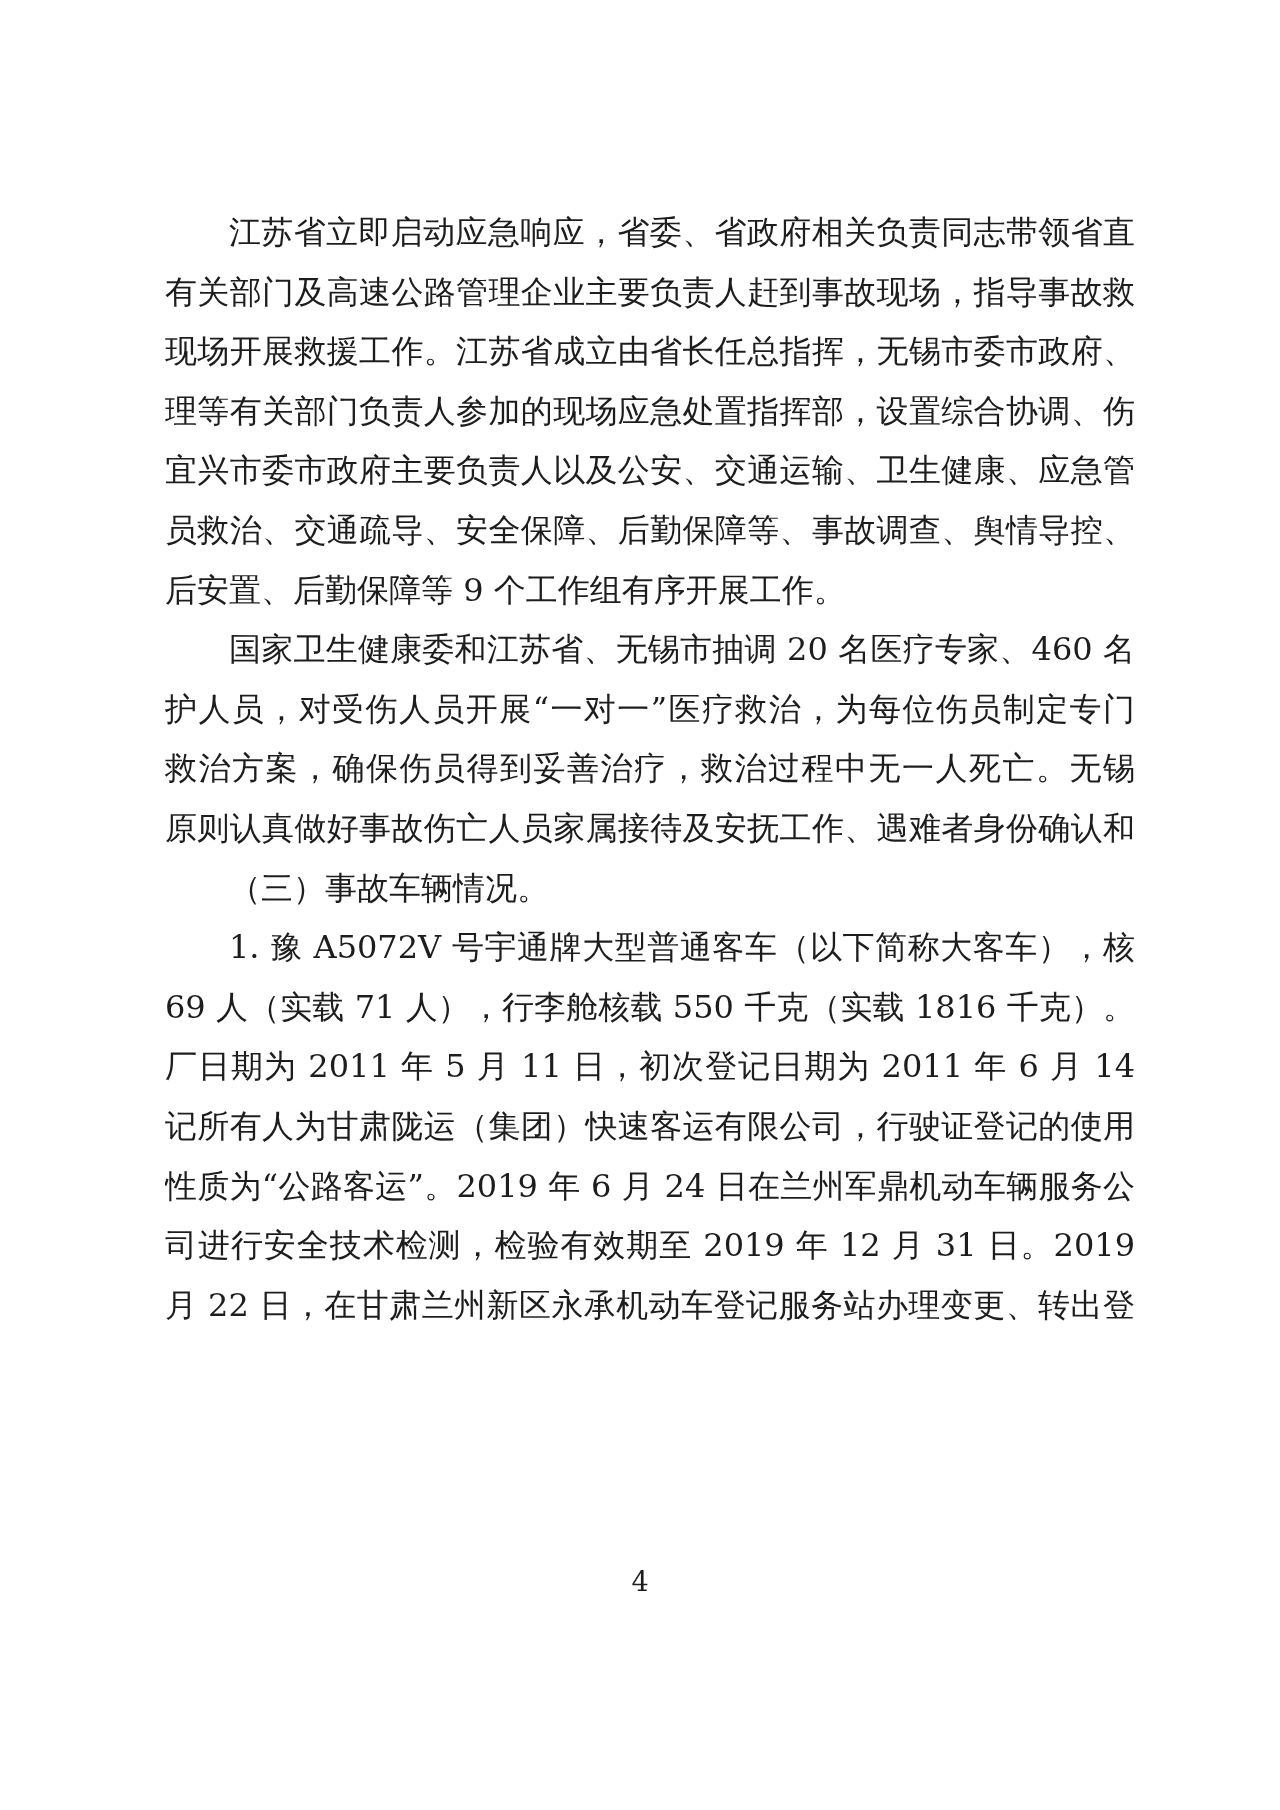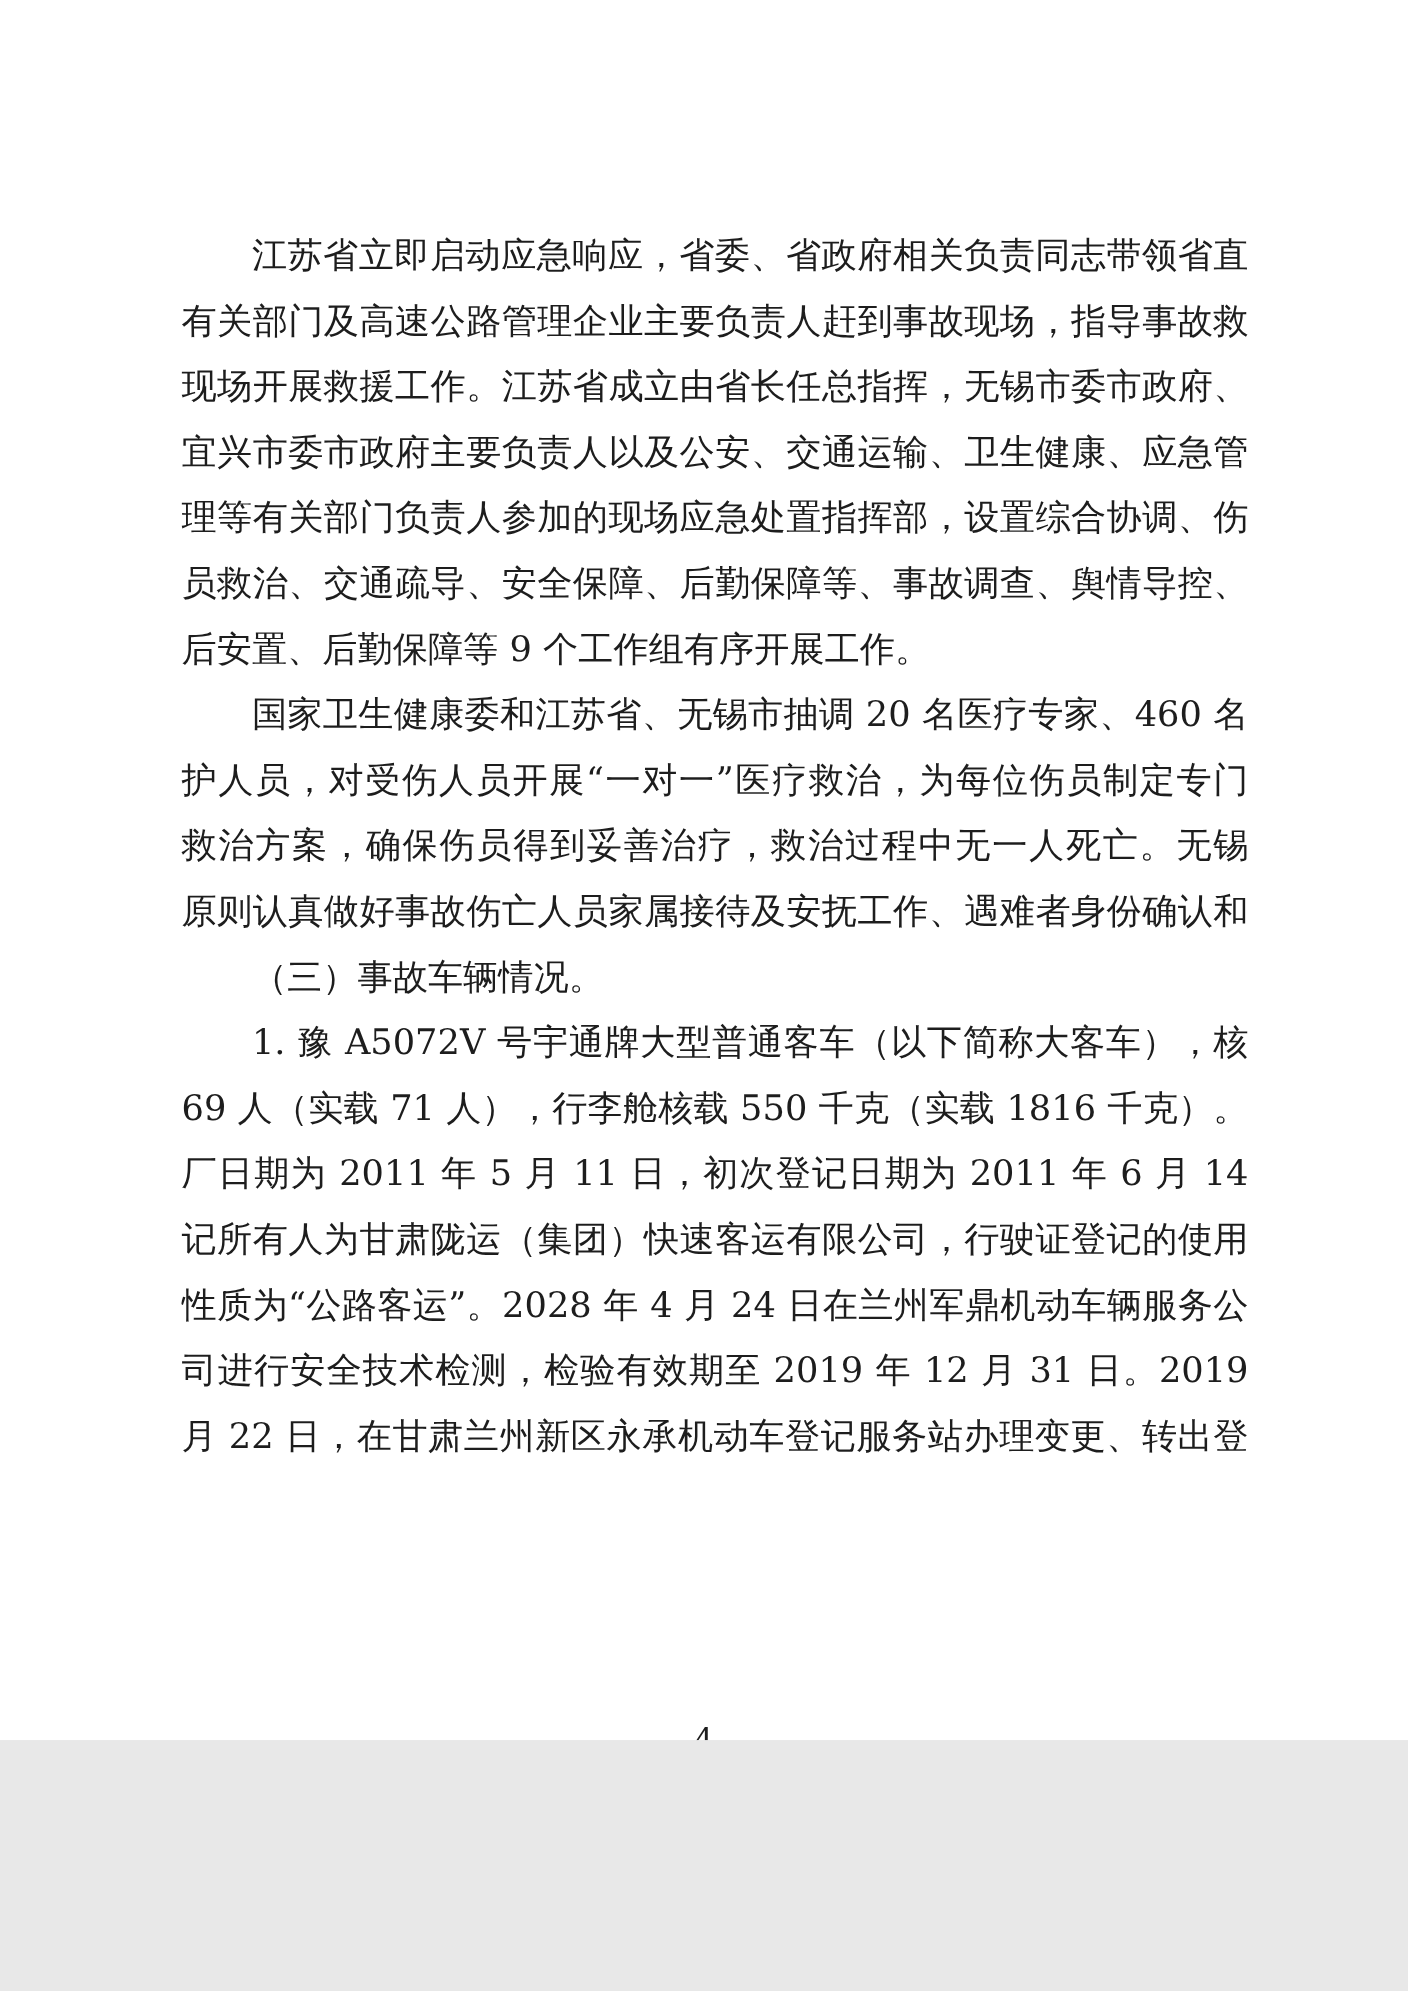--- a/index.html
+++ b/index.html
@@ -3,21 +3,21 @@
 <meta charset="utf-8">
 <style>
   html, body {
     margin: 0;
     padding: 0;
     background: #e8e8e8;
   }
   .page {
     position: relative;
     width: 1280px;
-    height: 1582px;
+    height: 1810px;
     margin: 0 auto;
     background: #ffffff;
     color: #1d1d1d;
     font-family: "DejaVu Serif", "Liberation Serif", serif;
     overflow: hidden;
   }
   .text-block {
     position: absolute;
     left: 165px;
     top: 203px;
@@ -55,38 +55,38 @@
 </style>
 </head>
 <body>
 
 <div class="page">
   <div class="text-block">
       <div class="block paragraph">
         <div class="line first">江苏省立即启动应急响应，省委、省政府相关负责同志带领省直</div>
         <div class="line">有关部门及高速公路管理企业主要负责人赶到事故现场，指导事故救</div>
         <div class="line">现场开展救援工作。江苏省成立由省长任总指挥，无锡市委市政府、</div>
+        <div class="line">理等有关部门负责人参加的现场应急处置指挥部，设置综合协调、伤</div>
         <div class="line">宜兴市委市政府主要负责人以及公安、交通运输、卫生健康、应急管</div>
-        <div class="line">理等有关部门负责人参加的现场应急处置指挥部，设置综合协调、伤</div>
         <div class="line">员救治、交通疏导、安全保障、后勤保障等、事故调查、舆情导控、善</div>
         <div class="line para-end">后安置、后勤保障等 9 个工作组有序开展工作。</div>
       </div>
       <div class="block paragraph">
         <div class="line first">国家卫生健康委和江苏省、无锡市抽调 20 名医疗专家、460 名医</div>
         <div class="line">护人员，对受伤人员开展“一对一”医疗救治，为每位伤员制定专门</div>
         <div class="line">救治方案，确保伤员得到妥善治疗，救治过程中无一人死亡。无锡市、</div>
         <div class="line">原则认真做好事故伤亡人员家属接待及安抚工作、遇难者身份确认和</div>
       </div>
       <div class="block heading">
         <div class="line first para-end">（三）事故车辆情况。</div>
       </div>
       <div class="block paragraph">
         <div class="line first">1. 豫 A5072V 号宇通牌大型普通客车（以下简称大客车），核载</div>
         <div class="line">69 人（实载 71 人），行李舱核载 550 千克（实载 1816 千克）。该车出</div>
         <div class="line">厂日期为 2011 年 5 月 11 日，初次登记日期为 2011 年 6 月 14 日，登</div>
         <div class="line">记所有人为甘肃陇运（集团）快速客运有限公司，行驶证登记的使用</div>
-        <div class="line">性质为“公路客运”。2028 年 4 月 24 日在兰州军鼎机动车辆服务公</div>
+        <div class="line">性质为“公路客运”。2019 年 6 月 24 日在兰州军鼎机动车辆服务公</div>
         <div class="line">司进行安全技术检测，检验有效期至 2019 年 12 月 31 日。2019 年 5</div>
         <div class="line">月 22 日，在甘肃兰州新区永承机动车登记服务站办理变更、转出登记</div>
       </div>
     </div>
   <div class="page-number">4</div>
 </div>
 
 </body></html>

